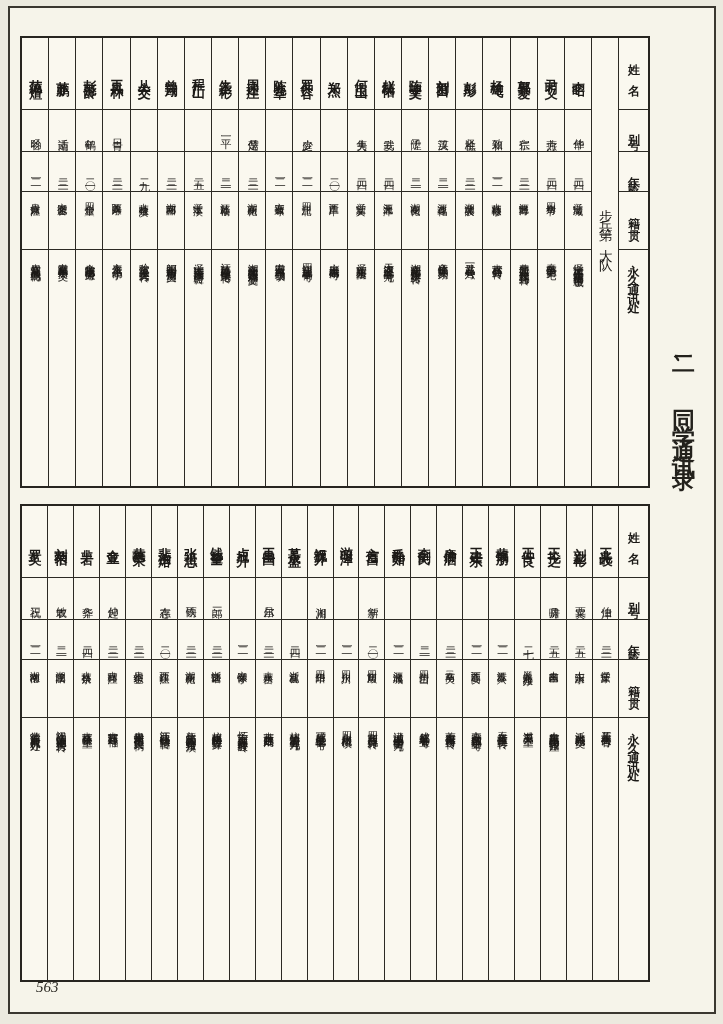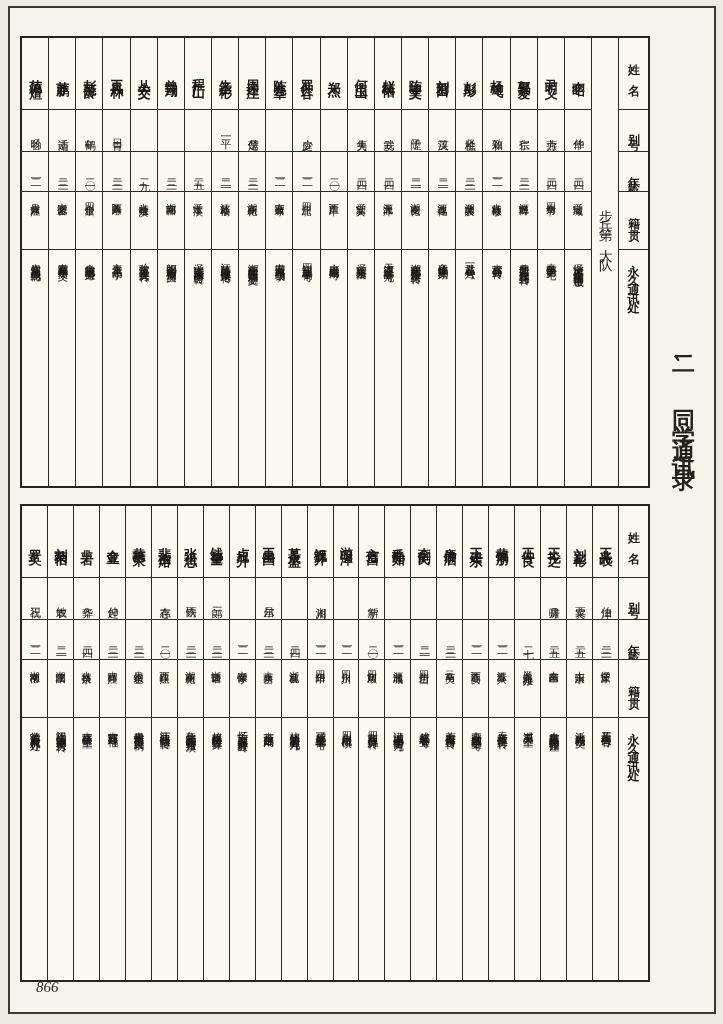--- a/index.html
+++ b/index.html
@@ -865,15 +865,15 @@
             <div class="v">湖南常德</div>
           </div>
           <div class="cell addr">
             <div class="v">常德前乡石门桥代办处</div>
           </div>
         </div>
       </div>
 
     <div class="section-title">二、同学通讯录</div>
 
-    <div class="page-num">866</div>
+    <div class="page-num">563</div>
   </div>
 </div>
 
 </body></html>

